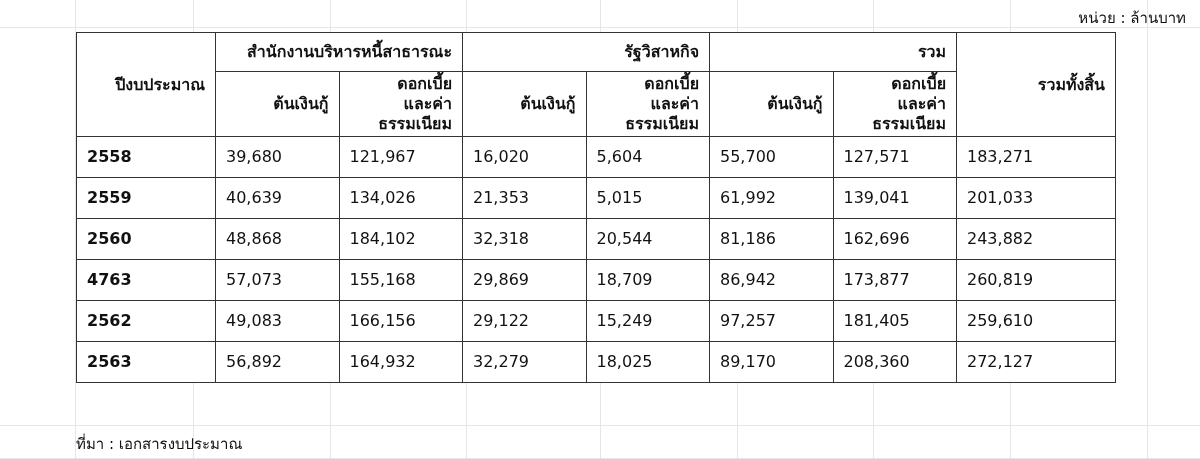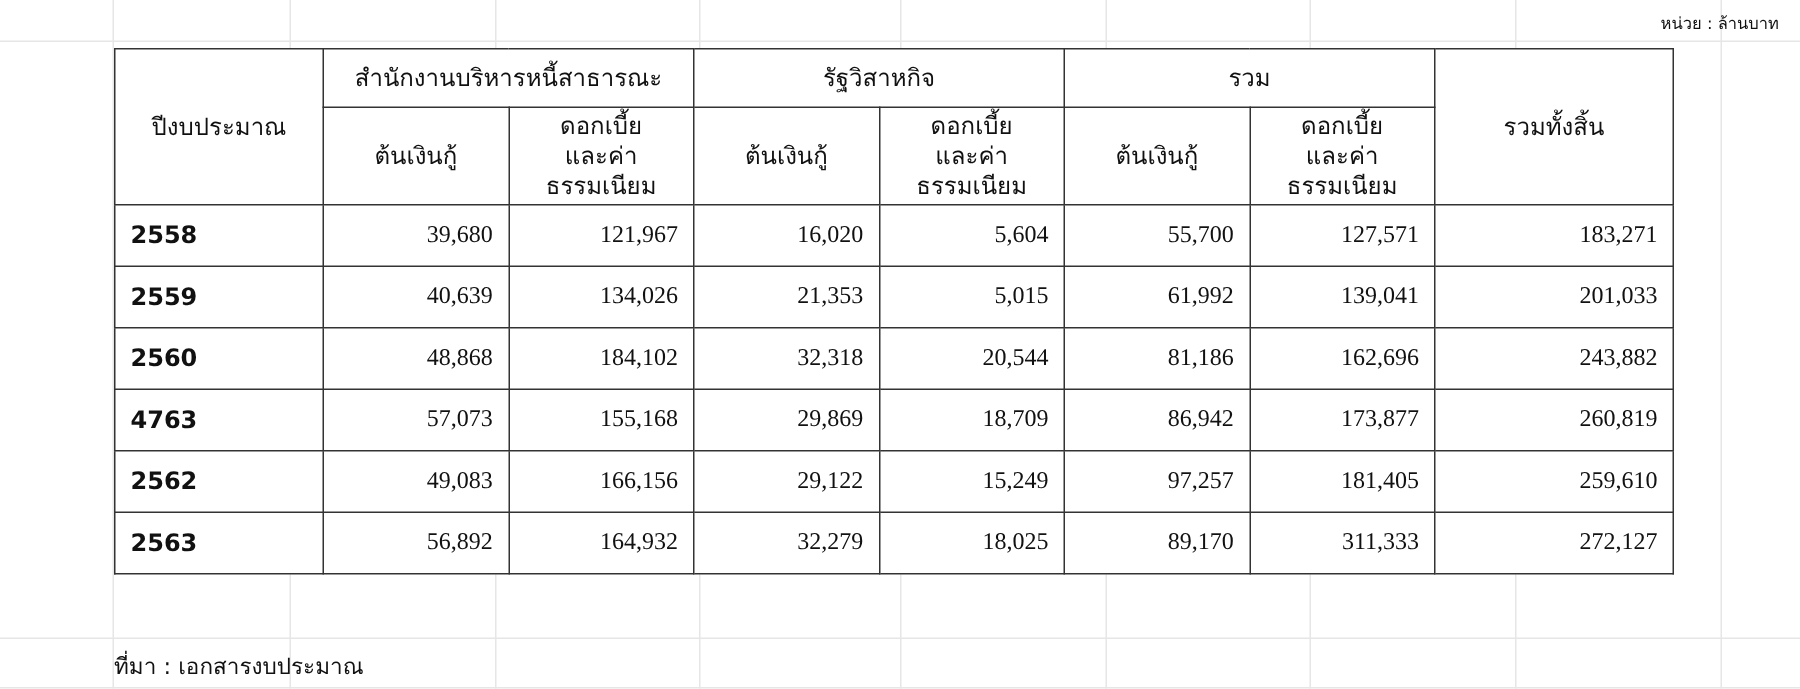--- a/index.html
+++ b/index.html
@@ -41,21 +41,21 @@
     position: relative;
     width: 1200px;
     height: 459px;
     box-sizing: border-box;
   }
 
   .unit-line {
     position: absolute;
     top: 6px;
     right: 14px;
-    font-size: 11px;
+    font-size: 15px;
     color: #111;
     white-space: nowrap;
   }
 
   .table-wrap {
     position: absolute;
     left: 76px;
     top: 32px;
     width: 1040px;
   }
@@ -70,22 +70,22 @@
   table.budget th,
   table.budget td {
     border: 1px solid #333333;
     padding: 2px 10px;
     font-size: 16px;
     line-height: 1.25;
     vertical-align: middle;
   }
 
   table.budget thead th {
-    text-align: center;
-    font-weight: normal;
+    text-align: right;
+    font-weight: bold;
     height: 34px;
   }
 
   th.group-head {
     font-size: 17px;
   }
 
   th.year-head {
     font-size: 17px;
     width: 118px;
@@ -109,24 +109,23 @@
     height: 36px;
   }
 
   td.year-cell {
     text-align: left;
     font-weight: bold;
     font-size: 17px;
   }
 
   td.num {
-    text-align: right;
+    text-align: left;
     font-size: 17px;
     padding-right: 12px;
-    font-family: Liberation Serif, serif;
   }
 
   .source-line {
     position: absolute;
     left: 76px;
     top: 432px;
     font-size: 15px;
     color: #111;
     white-space: nowrap;
   }
@@ -241,21 +240,21 @@
           <td class="num">181,405</td>
           <td class="num">259,610</td>
         </tr>
         <tr>
           <td class="year-cell">2563</td>
           <td class="num">56,892</td>
           <td class="num">164,932</td>
           <td class="num">32,279</td>
           <td class="num">18,025</td>
           <td class="num">89,170</td>
-          <td class="num">311,333</td>
+          <td class="num">208,360</td>
           <td class="num">272,127</td>
         </tr>
       </tbody>
     </table>
   </div>
 
   <div class="source-line">ที่มา : เอกสารงบประมาณ</div>
 
 </div>
 

